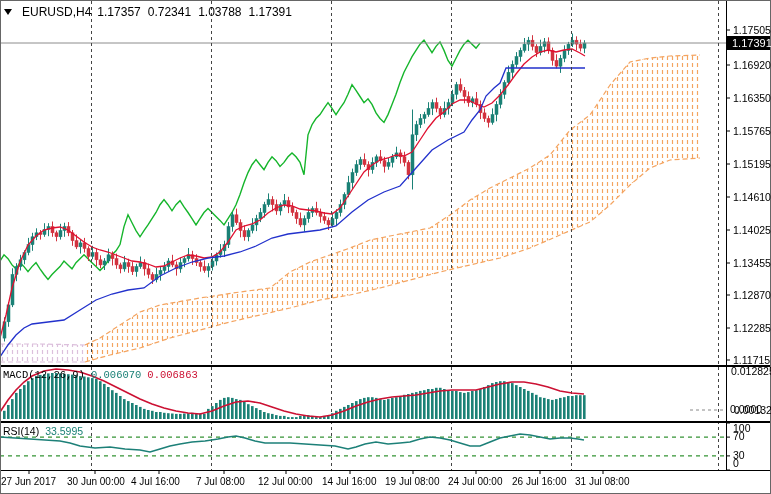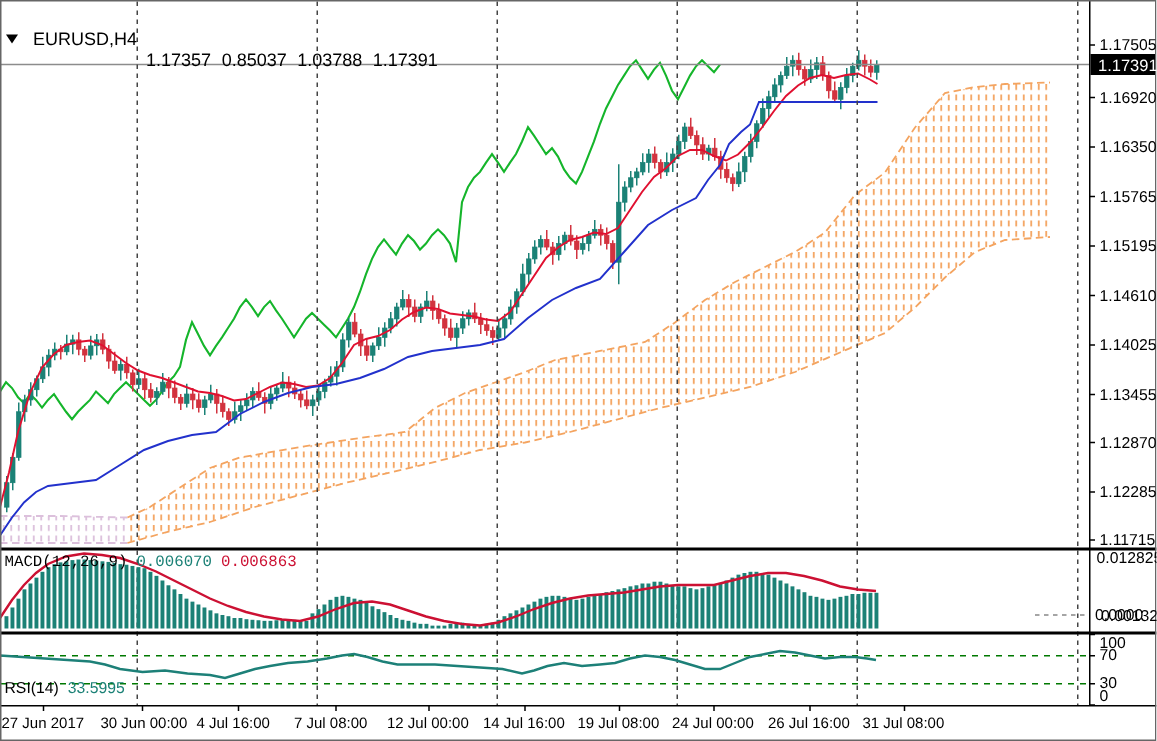--- a/index.html
+++ b/index.html
@@ -2,25 +2,25 @@
 <html><head>
 <meta charset="utf-8">
 <style>
   html,body{margin:0;padding:0;background:#fff;}
   body{width:771px;height:494px;position:relative;overflow:hidden;
        font-family:"Liberation Sans",sans-serif;-webkit-font-smoothing:none;}
   #stage{position:absolute;left:0;top:0;width:771px;height:494px;}
   svg{position:absolute;left:0;top:0;}
   .overlay{position:absolute;white-space:nowrap;color:#000;}
   #title-row{left:4px;top:5px;font-size:12px;display:flex;align-items:center;gap:6px;}
-  #title-row .vals{display:flex;gap:7px;margin-top:28px;}
+  #title-row .vals{display:flex;gap:7px;}
   .tri{width:0;height:0;border-left:4px solid transparent;border-right:4px solid transparent;
        border-top:6px solid #000;display:inline-block;margin-right:4px;}
   #macd-label{left:3px;top:369px;font-size:10.5px;display:flex;gap:6px;font-family:Liberation Mono, monospace;}
-  #rsi-label{left:3px;top:425px;font-size:10.5px;display:flex;gap:6px;margin-top:28px;}
+  #rsi-label{left:3px;top:425px;font-size:10.5px;display:flex;gap:6px;}
   .ind-val-main{color:#1b8176;text-align:right;}
   .ind-val-sig{color:#cc1133;}
   text{font-family:"Liberation Sans",sans-serif;}
 </style>
 </head>
 <body>
 
 <div id="stage">
   <svg id="cv" width="771" height="494">
       <defs>
@@ -578,21 +578,21 @@
         <line x1="603" y1="470" x2="603" y2="474" stroke="#000000" stroke-width="1"></line>
         <text x="575" y="485">31 Jul 08:00</text>
       </g>
     </svg>
 
   <div id="title-row" class="overlay">
     <span class="tri"></span>
     <span>EURUSD,H4</span>
     <span class="vals">
       <span>1.17357</span>
-      <span>0.85037</span>
+      <span>0.72341</span>
       <span>1.03788</span>
       <span>1.17391</span>
     </span>
   </div>
 
   <div id="macd-label" class="overlay">
     <span>MACD(12,26,9)</span>
     <span class="ind-val-main">0.006070</span>
     <span class="ind-val-sig">0.006863</span>
   </div>

